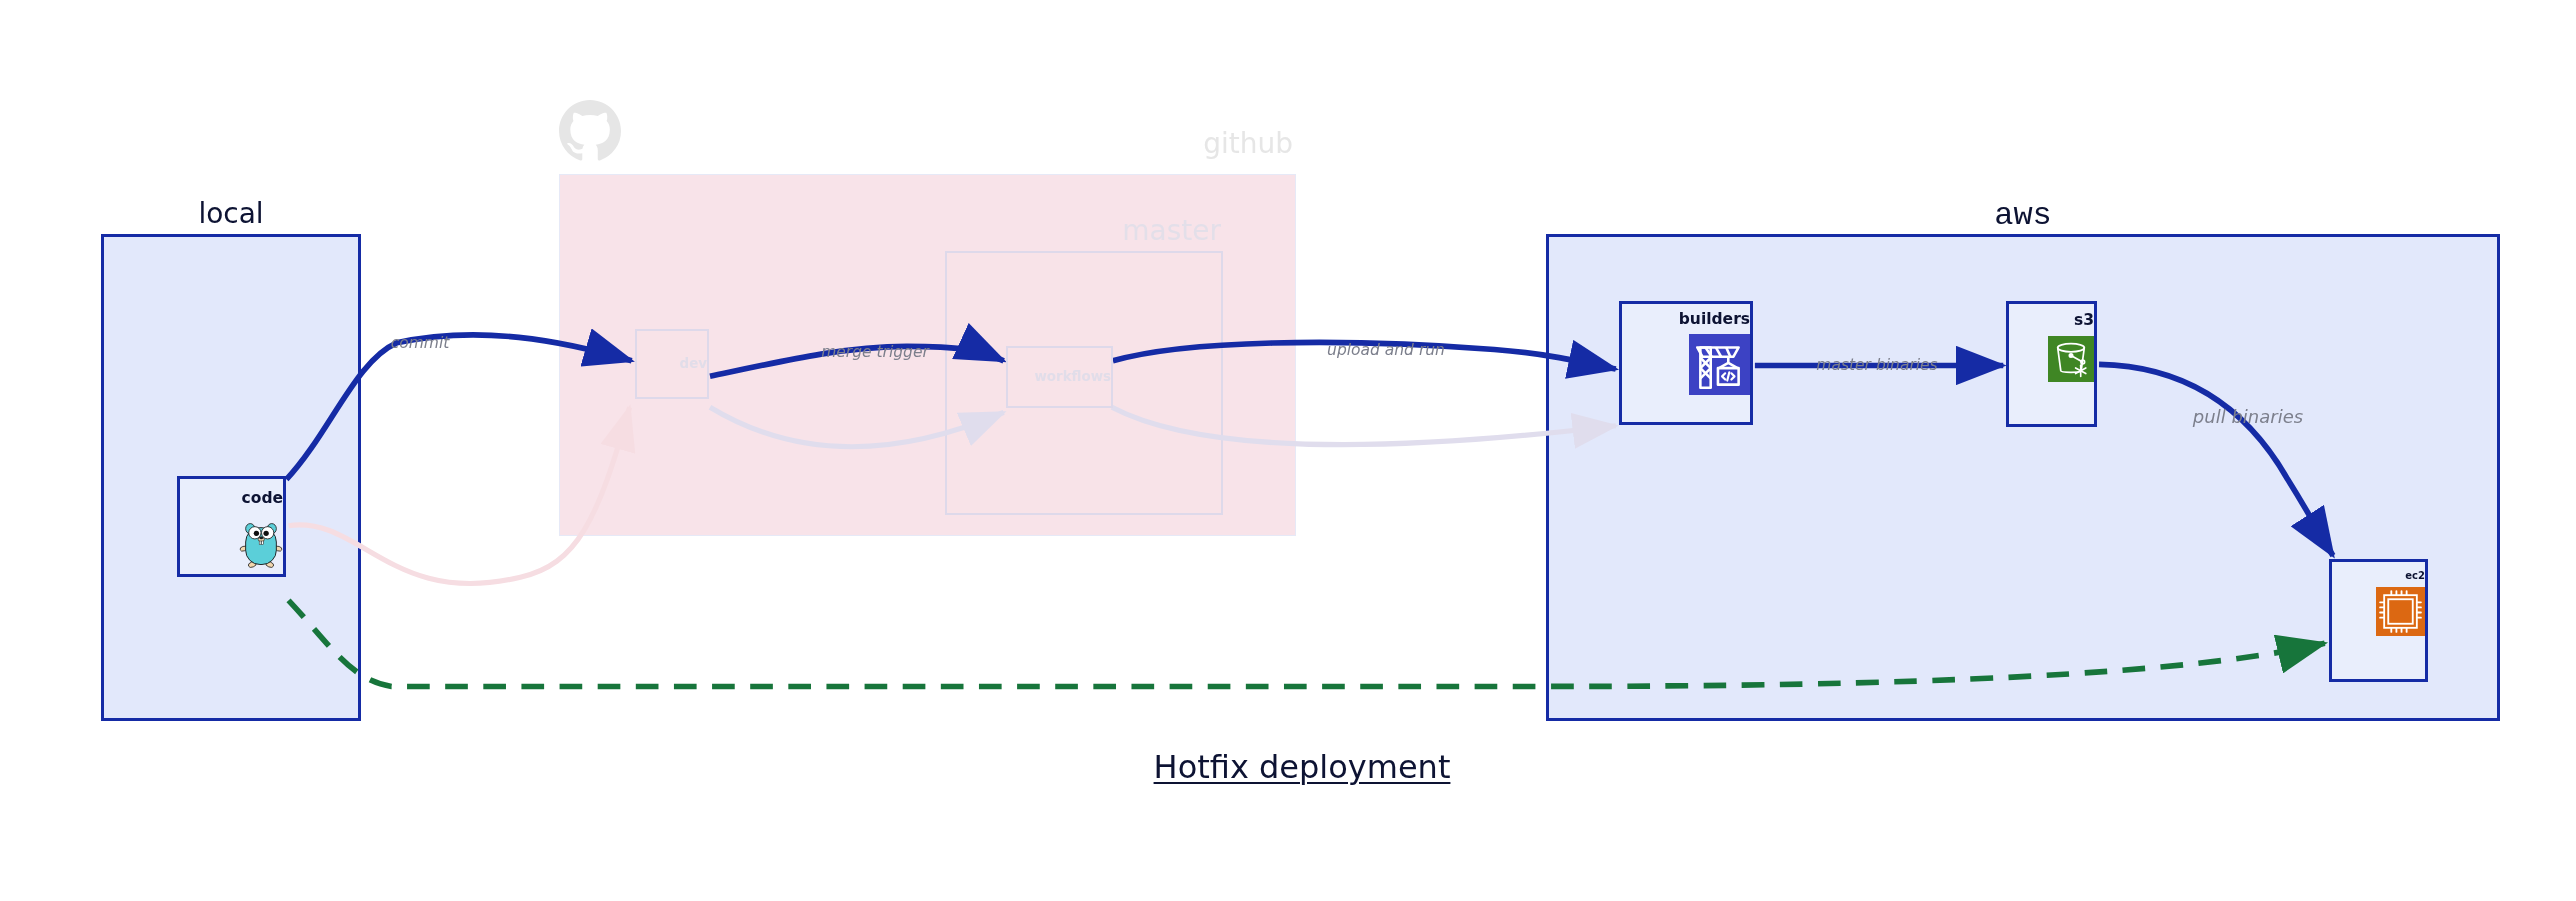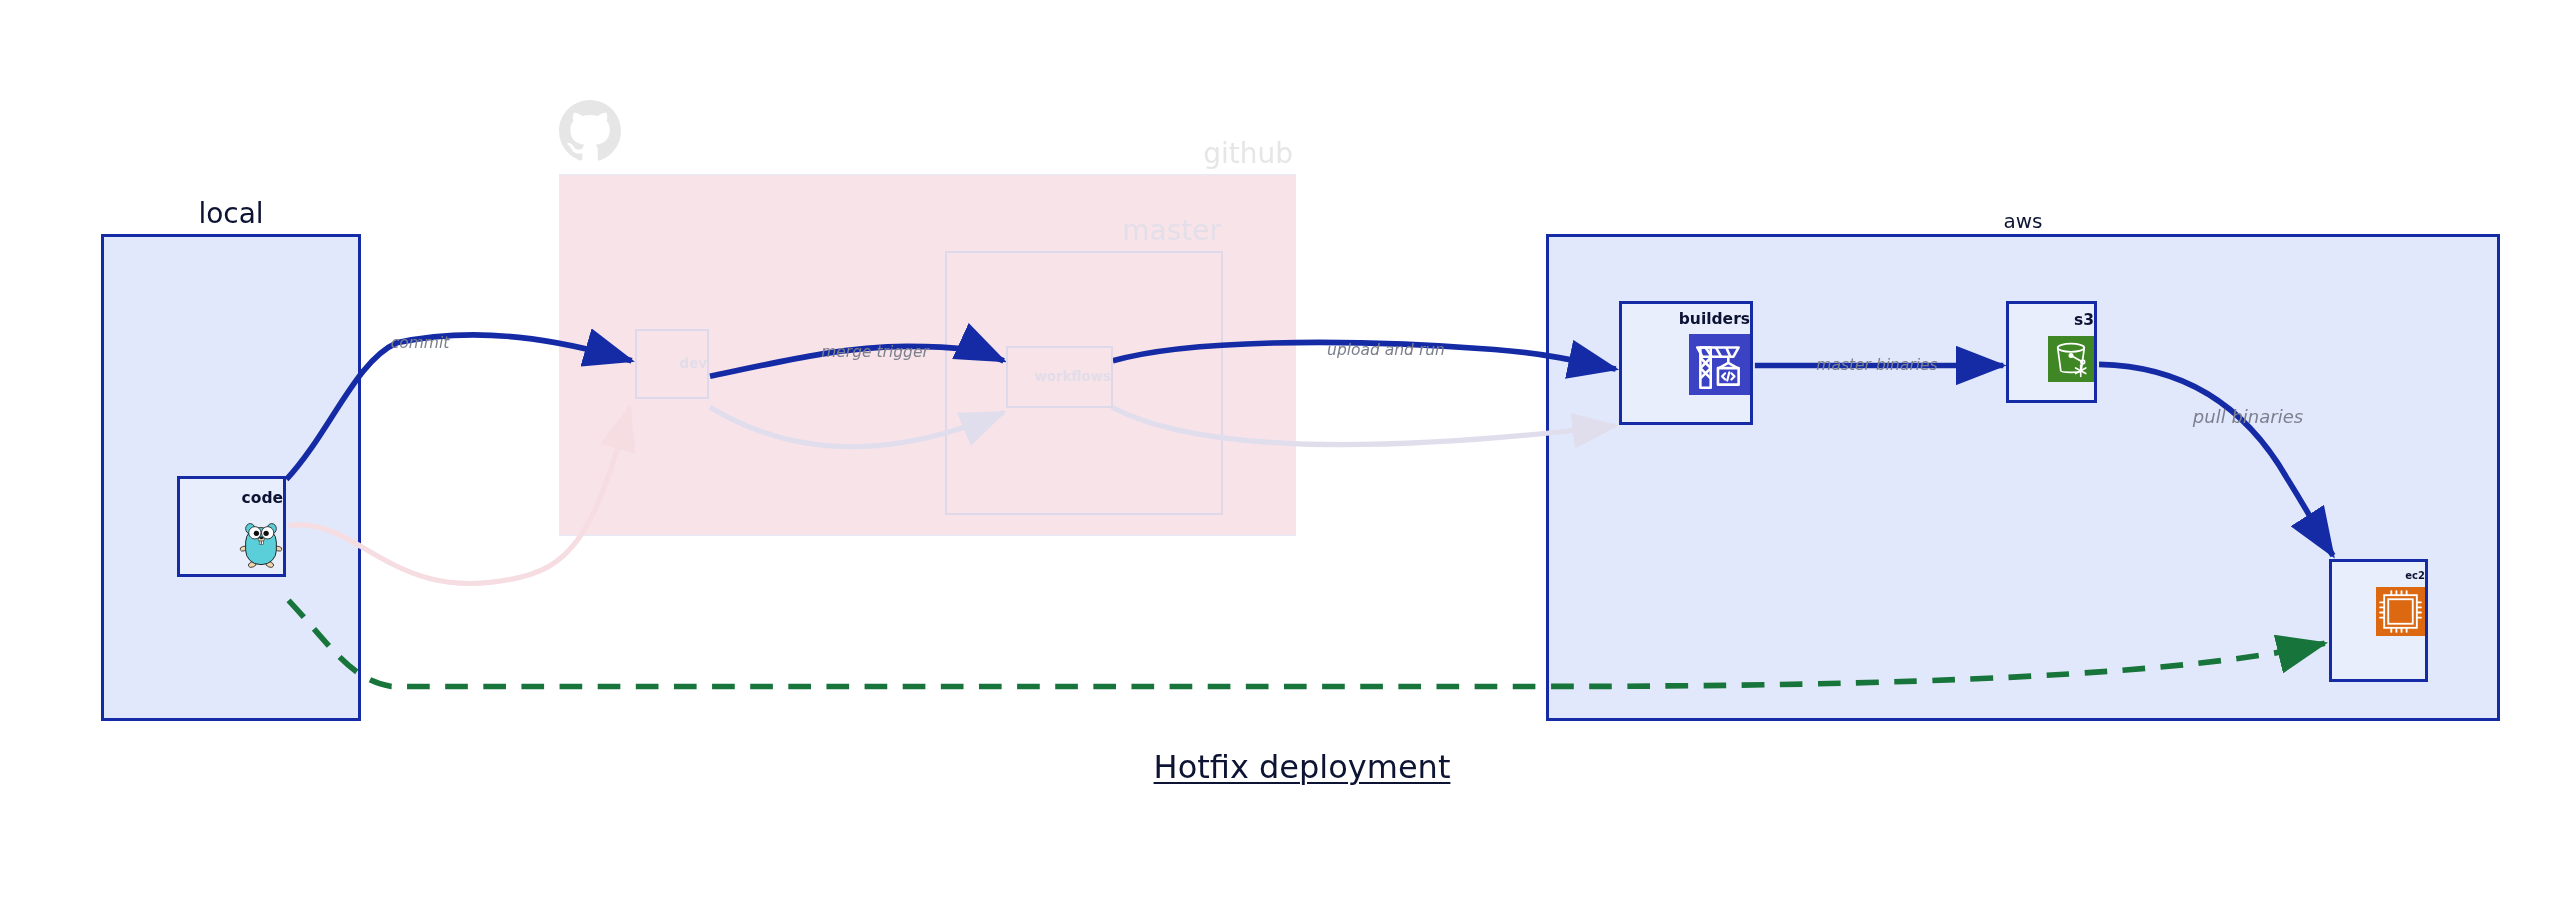--- a/index.html
+++ b/index.html
@@ -137,25 +137,25 @@
         1.08.58 1.23.82.72 1.21 1.87.87 2.33.66.07-.52.28-.87.51-1.07-1.78-.2-3.64-.89-3.64-3.95
         0-.87.31-1.59.82-2.15-.08-.2-.36-1.02.08-2.12 0 0 .67-.21 2.2.82.64-.18 1.32-.27 2-.27.68 0
         1.36.09 2 .27 1.53-1.04 2.2-.82 2.2-.82.44 1.1.16 1.92.08 2.12.51.56.82 1.27.82 2.15 0
         3.07-1.87 3.75-3.65 3.95.29.25.54.73.54 1.48 0 1.07-.01 1.93-.01 2.2 0 .21.15.46.55.38A8.01
         8.01 0 0 0 16 8c0-4.42-3.58-8-8-8z"></path>
     </svg>
   </div>
 
   <div class="group-label" style="left:231px; top:197px; transform:translateX(-50%); font-size:28px;">local</div>
 
-  <div class="group-label faded" style="left:1293px; top:137px; transform:translateX(-100%); font-size:28px;">github</div>
+  <div class="group-label faded" style="left:1293px; top:127px; transform:translateX(-100%); font-size:28px;">github</div>
 
   <div class="group-label master-label" style="left:1221px; top:214px; transform:translateX(-100%); font-size:28px;">master</div>
 
-  <div class="group-label" style="left:2023px; top:209px; transform:translateX(-50%); font-size:20px;">aws</div>
+  <div class="group-label" style="left:2023px; top:197px; transform:translateX(-50%); font-size:32px;font-family:Liberation Mono, monospace;">aws</div>
 
   <svg class="svg-layer" viewBox="0 0 5054 1750">
     <defs>
       <marker id="ah-blue" markerWidth="9" markerHeight="7" refX="8.4" refY="3.5" orient="auto" markerUnits="strokeWidth">
         <path d="M0,0 L9,3.5 L0,7 Z" fill="#152ba5"></path>
       </marker>
       <marker id="ah-green" markerWidth="9" markerHeight="7" refX="8.4" refY="3.5" orient="auto" markerUnits="strokeWidth">
         <path d="M0,0 L9,3.5 L0,7 Z" fill="#17753b"></path>
       </marker>
       <marker id="ah-pink" markerWidth="9" markerHeight="7" refX="8.4" refY="3.5" orient="auto" markerUnits="strokeWidth">
@@ -257,21 +257,21 @@
         </g>
         <g fill="none" stroke="#ffffff" stroke-width="4.2" stroke-linecap="round" stroke-linejoin="round">
           <path d="M70 76 L64 82 L70 88"></path>
           <path d="M82 76 L88 82 L82 88"></path>
           <line x1="78" y1="74" x2="74" y2="90"></line>
         </g>
       </svg>
     </div>
   </div>
 
-  <div class="node node-solid" style="left:2006px; top:301px; width:91px; height:102px;">
+  <div class="node node-solid" style="left:2006px; top:301px; width:91px; height:126px;">
     <div class="node-title" style="font-size:15.5px; margin-top:9.3px;">s3</div>
     <div class="node-icon" style="margin-top:7.2px;">
       <svg width="46" height="46" viewBox="0 0 90 90">
         <rect x="0" y="0" width="90" height="90" fill="#3f8624"></rect>
         <g fill="none" stroke="#ffffff" stroke-width="3.4" stroke-linecap="round" stroke-linejoin="round">
           <ellipse cx="45" cy="23" rx="26" ry="8"></ellipse>
           <path d="M19 23 L25 68 C25 72 65 72 65 68 L71 23"></path>
           <circle cx="45" cy="38" r="3.2" fill="#ffffff"></circle>
           <line x1="45" y1="38" x2="66" y2="50"></line>
           <circle cx="68" cy="51" r="3.6"></circle>

